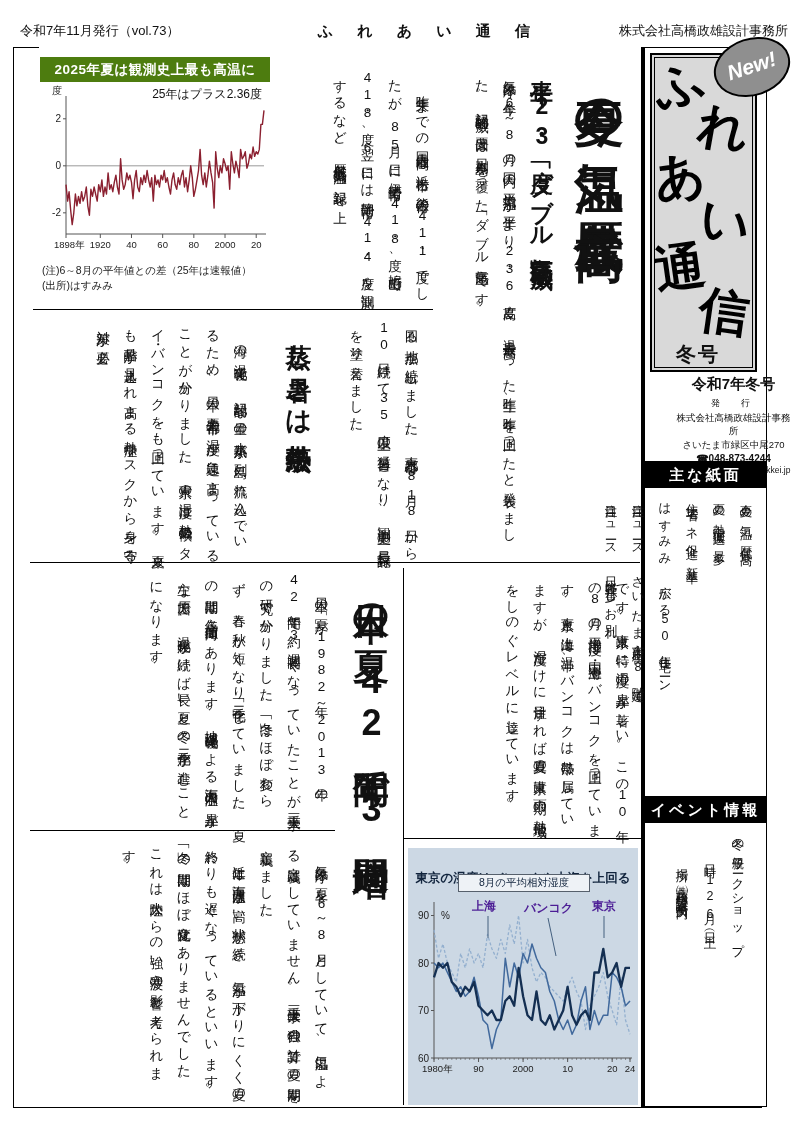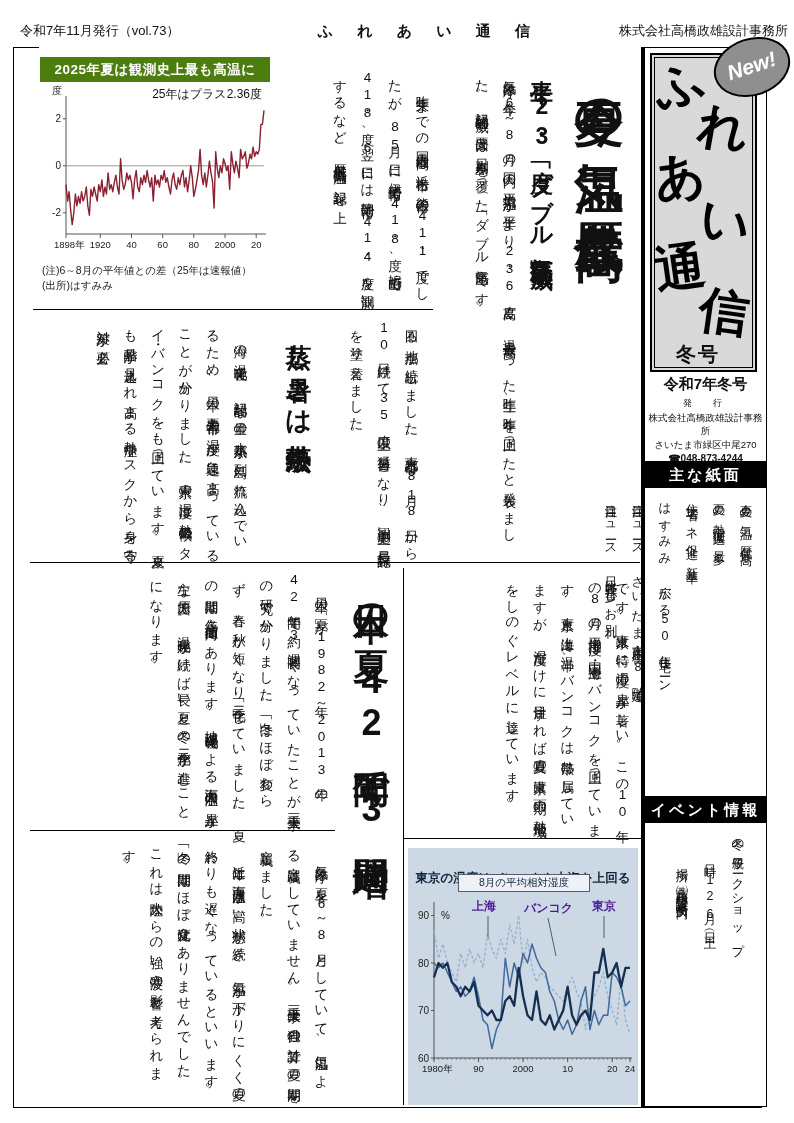--- a/index.html
+++ b/index.html
@@ -36,21 +36,21 @@
   .sidebar{position:absolute;left:641px;top:47px;width:121px;height:1058px;background:#fff;
            border-left:4px solid #000;border-right:1px solid #000;border-top:1px solid #000;
            border-bottom:1px solid #000;}
   .logobox{position:absolute;left:5px;top:5px;width:103px;height:315px;background:#d9d9d9;
            border:2px solid #000;box-shadow:inset 0 0 0 2px #d9d9d9, inset 0 0 0 3px #000;}
   .lchar{position:absolute;font-size:50px;font-weight:900;color:#000;line-height:1;}
   .ledition{position:absolute;left:24px;top:286px;font-size:20px;font-weight:900;letter-spacing:2px;}
   .newbadge{position:absolute;left:68px;top:-10px;width:74px;height:54px;background:#8f8f8f;
             border:2px solid #000;border-radius:50%;transform:rotate(-18deg);color:#fff;
             font-weight:bold;font-style:italic;font-size:21px;text-align:center;line-height:52px;z-index:5;}
-  .info{position:absolute;left:0;top:327px;width:121px;text-align:center;color:#111;}
+  .info{position:absolute;left:0;top:327px;width:121px;text-align:center;color:#111;padding-left:28px;}
   .info .l1{font-size:15px;font-weight:bold;margin-bottom:3px;}
   .info .l2{font-size:9px;letter-spacing:6px;margin-bottom:2px;}
   .info .l3{font-size:9.5px;margin-bottom:1px;}
   .info .l5{font-size:10px;font-weight:bold;margin-bottom:1px;}
   .info .l6{font-size:8.5px;}
   .blackbar{position:absolute;left:0;width:121px;height:27px;background:#000;color:#fff;
             font-size:15px;font-weight:bold;text-align:center;line-height:27px;letter-spacing:3px;}
   .toc{position:absolute;right:8px;top:446px;height:322px;writing-mode:vertical-rl;
        text-orientation:upright;font-size:12.5px;letter-spacing:2.5px;line-height:25px;}
   .toc-item{margin-left:2px;}

